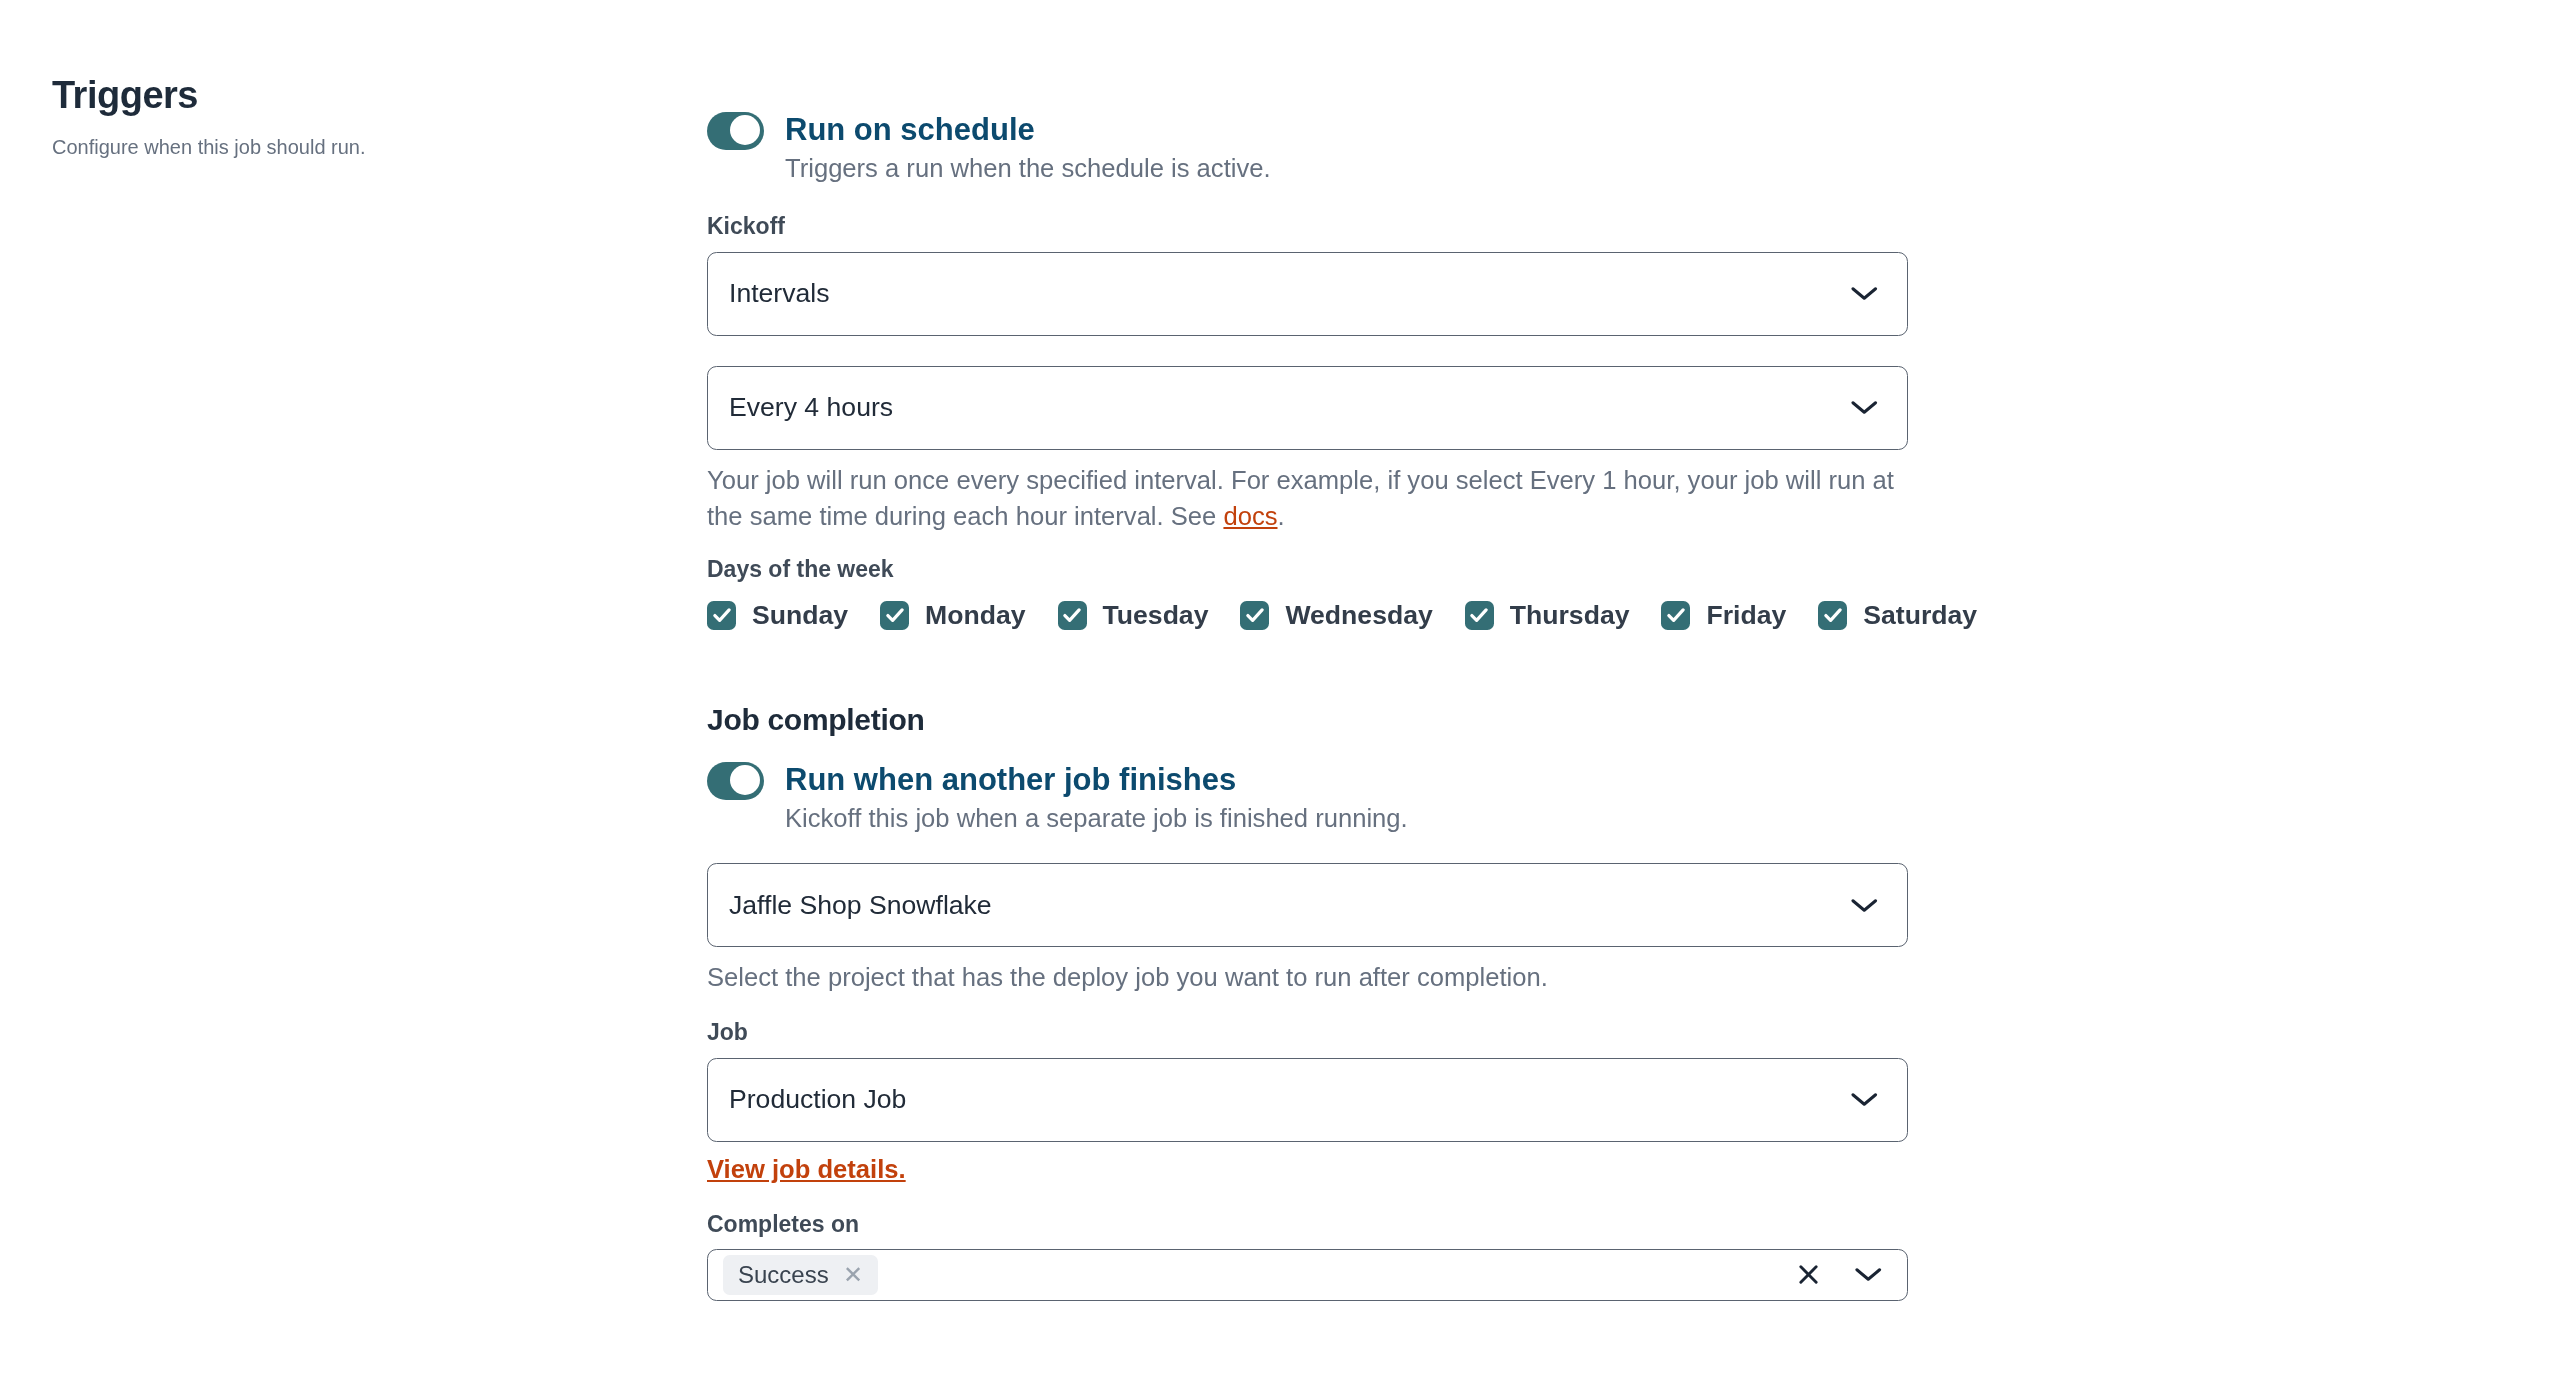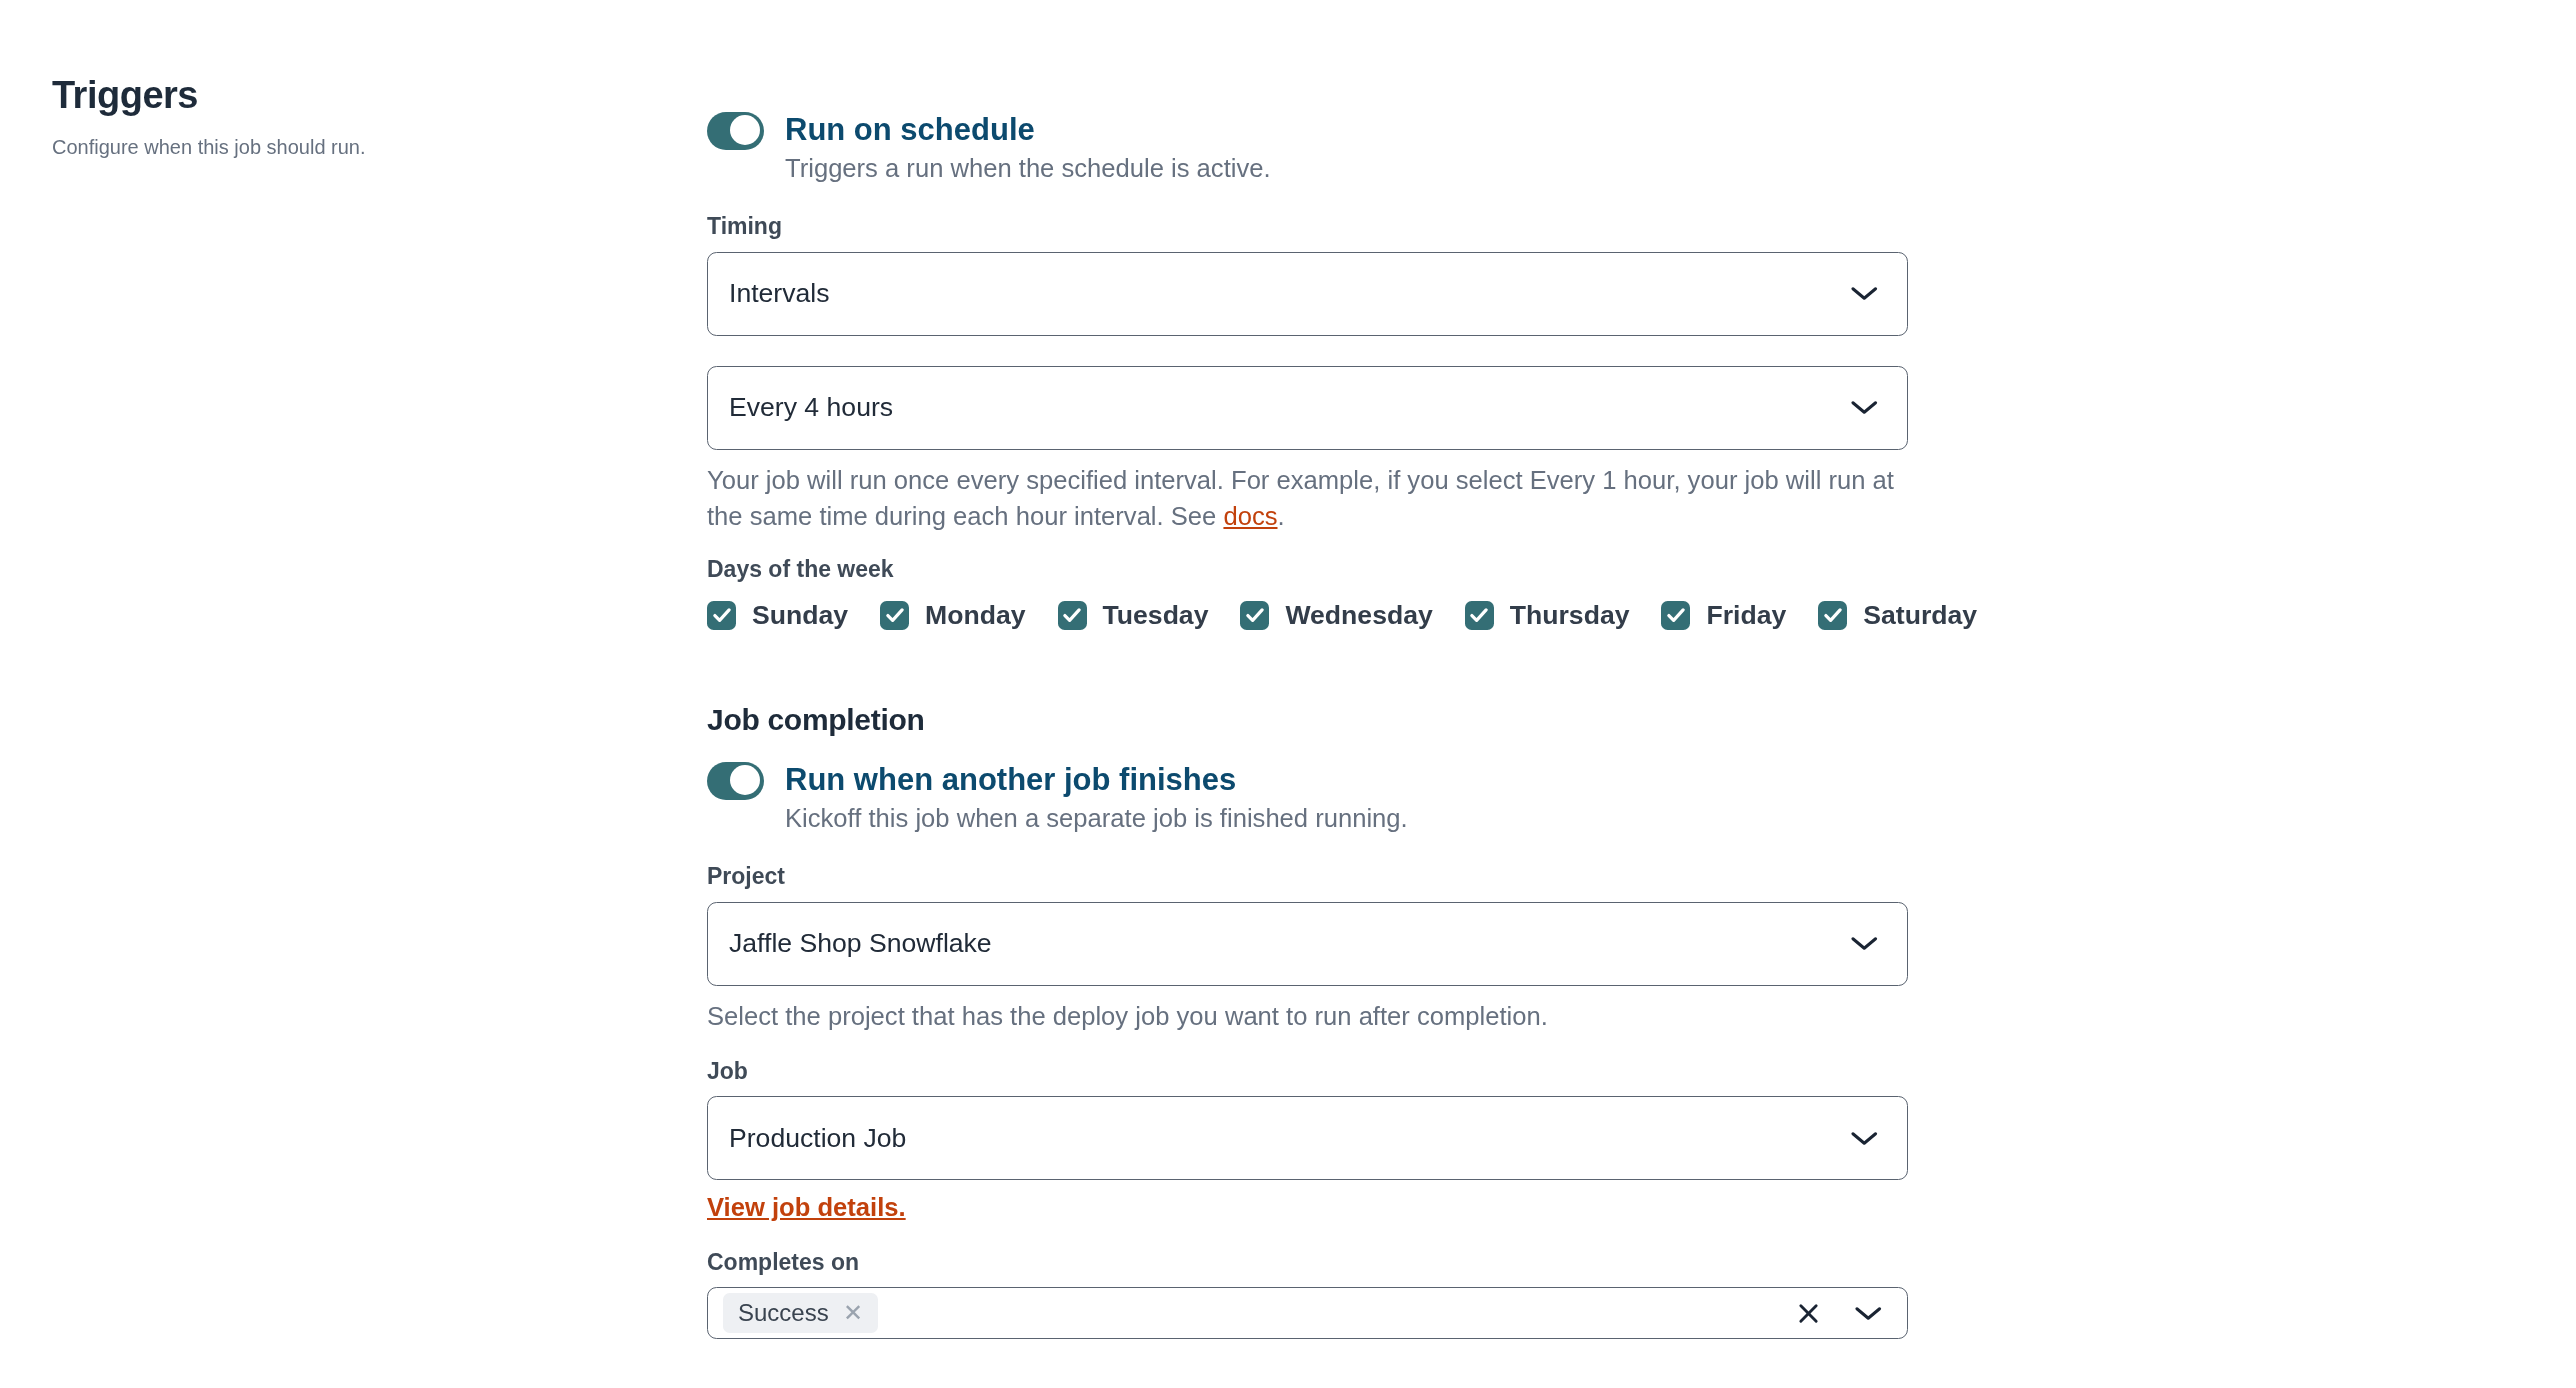--- a/index.html
+++ b/index.html
@@ -76,21 +76,21 @@
         <div class="toggle">
           <div class="knob"></div>
         </div>
         <div class="toggle-text">
           <div class="toggle-label">Run on schedule</div>
           <div class="toggle-desc">Triggers a run when the schedule is active.</div>
         </div>
       </div>
 
       <div class="field">
-        <span class="field-label">Timing</span>
+        <span class="field-label">Kickoff</span>
         <div class="select">
           <span>Intervals</span>
           <svg class="chevron" width="28.5" height="17" viewBox="0 0 30 18">
             <polyline points="3,4 15,14 27,4" fill="none" stroke="#1A2433" stroke-width="3.2" stroke-linecap="round" stroke-linejoin="round"></polyline>
           </svg>
         </div>
       </div>
 
       <div class="field">
         <div class="select">
@@ -172,21 +172,20 @@
         <div class="toggle">
           <div class="knob"></div>
         </div>
         <div class="toggle-text">
           <div class="toggle-label">Run when another job finishes</div>
           <div class="toggle-desc">Kickoff this job when a separate job is finished running.</div>
         </div>
       </div>
 
       <div class="field">
-        <span class="field-label">Project</span>
         <div class="select">
           <span>Jaffle Shop Snowflake</span>
           <svg class="chevron" width="28.5" height="17" viewBox="0 0 30 18">
             <polyline points="3,4 15,14 27,4" fill="none" stroke="#1A2433" stroke-width="3.2" stroke-linecap="round" stroke-linejoin="round"></polyline>
           </svg>
         </div>
         <p class="help-text">Select the project that has the deploy job you want to run after completion.</p>
       </div>
 
       <div class="field" style="margin-top:23px;">

